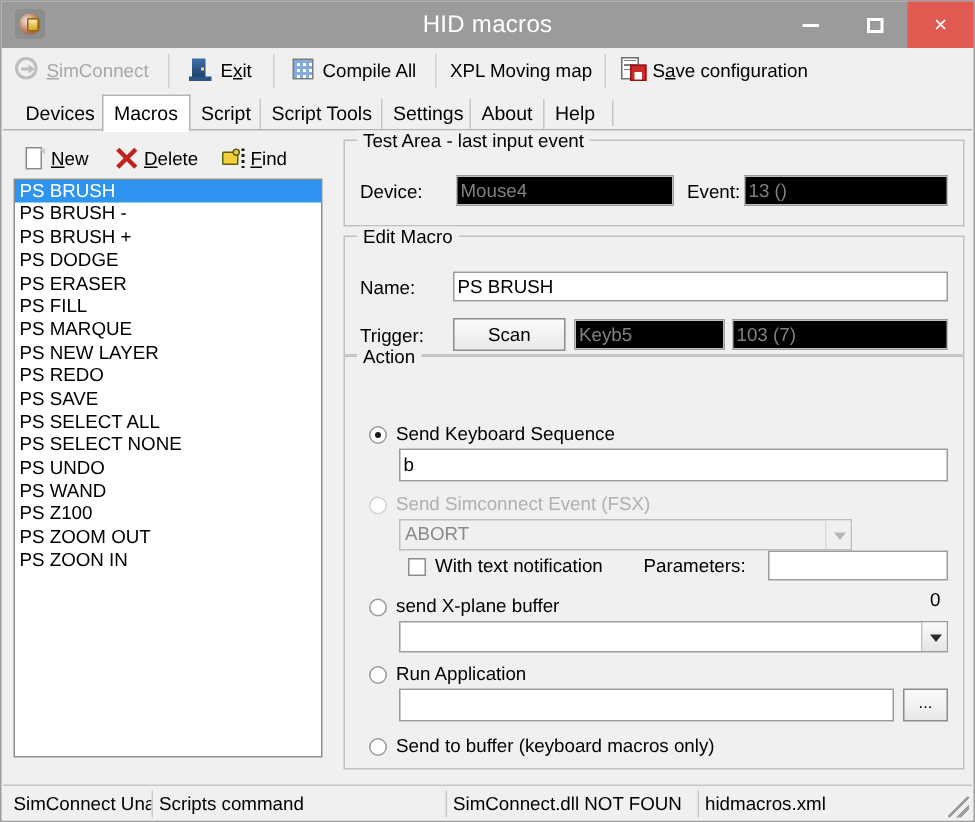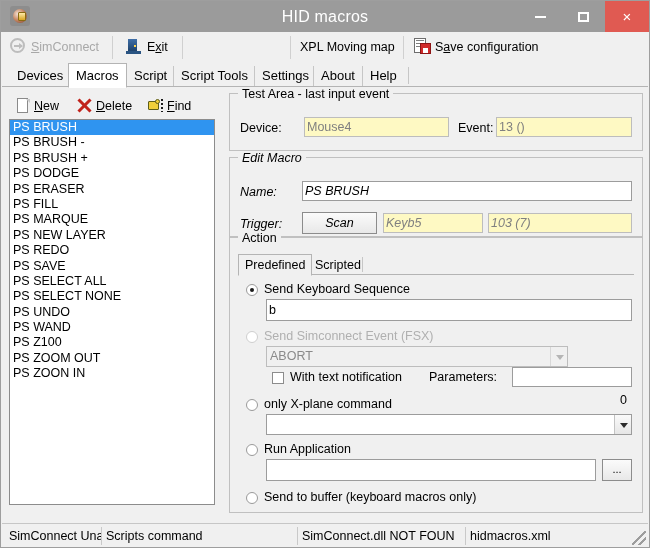--- a/index.html
+++ b/index.html
@@ -361,21 +361,21 @@
     top: -7px;
     left: 8px;
     padding: 0 4px;
     background: #f0f0f0;
     font-size: 12.5px;
     color: #000000;
     white-space: nowrap;
   }
 
   #grp-test { left: 228px; top: 92px; width: 414px; height: 58px; }
-  #grp-edit { left: 228px; top: 156px; width: 414px; height: 80px; font-style: italic; }
+  #grp-edit { left: 228px; top: 156px; width: 414px; height: 80px; }
   #grp-action { left: 228px; top: 236px; width: 414px; height: 276px; }
 
   .field-label {
     position: absolute;
     font-size: 12.5px;
     color: #000000;
     white-space: nowrap;
   }
 
   .txt {
@@ -386,21 +386,21 @@
     font-family: "Liberation Sans", sans-serif;
     font-size: 12.5px;
     color: #000000;
     padding: 0 2px;
     line-height: 18px;
     height: 20px;
     white-space: nowrap;
     overflow: hidden;
   }
   .txt.readonly {
-    background: #fef9c3;
+    background: #000000;
     color: #808080;
     border: 1px solid #bdbdbd;
   }
 
   
   #inner-tabs {
     position: absolute;
     left: 8px; top: 16px;
     width: 396px; height: 21px;
   }
@@ -578,20 +578,25 @@
         <span class="ring"></span><span class="bar"></span><span class="tip"></span>
       </span><span class="lbl disabled-text"><span class="ul">S</span>imConnect</span>
     </div>
     <div class="tb-sep" style="left:110px;"></div>
     <div class="tb-item" style="left:124px;">
       <span class="tb-ico ico-exit">
         <span class="door"></span><span class="base"></span><span class="knob"></span>
       </span><span class="lbl">E<span class="ul">x</span>it</span>
     </div>
     <div class="tb-sep" style="left:180px;"></div>
+    <div class="tb-item" style="left:192px;">
+      <span class="tb-ico ico-compile">
+        <span class="sheet"></span><span class="grid"></span>
+      </span><span class="lbl">Compile All</span>
+    </div>
     <div class="tb-sep" style="left:288px;"></div>
     <div class="tb-item" style="left:298px;">
       <span class="lbl">XPL Moving map</span>
     </div>
     <div class="tb-sep" style="left:401px;"></div>
     <div class="tb-item" style="left:412px;">
       <span class="tb-ico ico-save">
         <span class="page"></span><span class="lines"></span><span class="disk"></span><span class="shutter"></span>
       </span><span class="lbl">S<span class="ul">a</span>ve configuration</span>
     </div>
@@ -654,45 +659,40 @@
     <div class="txt" style="left:72px; top:23px; width:330px;">PS BRUSH</div>
     <div class="field-label" style="left:10px; top:59px;">Trigger:</div>
     <div class="btn" style="left:72px; top:54px; width:75px;">Scan</div>
     <div class="txt readonly" style="left:153px; top:55px; width:100px;">Keyb5</div>
     <div class="txt readonly" style="left:258px; top:55px; width:144px;">103  (7)</div>
   </div>
 
   <div class="group" id="grp-action">
     <div class="group-title">Action</div>
 
-    <div id="inner-tabs">
-      <div class="itab active" style="left:0px;">Predefined</div>
-      <div class="itab inactive" style="left:70px;">Scripted</div>
-      <div class="itab-endbar" style="left:124px;"></div>
-    </div>
 
     <div class="radio checked" style="left:16px; top:46px;"></div>
     <div class="radio-label" style="left:34px; top:44px;">Send Keyboard Sequence</div>
     <div class="txt" style="left:36px; top:61px; width:366px; height:22px; line-height:20px;">b</div>
 
     <div class="radio dis" style="left:16px; top:93px;"></div>
     <div class="radio-label dis" style="left:34px; top:91px;">Send Simconnect Event (FSX)</div>
     <div class="combo readonly" style="left:36px; top:108px; width:302px;">
       <div class="cval dis">ABORT</div>
       <div class="cbtn">
           <span class="arrow-down dis"></span>
         </div>
     </div>
     <div class="checkbox" style="left:42px; top:134px;"></div>
     <div class="radio-label" style="left:60px; top:132px;">With text notification</div>
     <div class="field-label" style="left:199px; top:132px;">Parameters:</div>
     <div class="txt" style="left:282px; top:129px; width:120px;"></div>
 
     <div class="radio" style="left:16px; top:161px;"></div>
-    <div class="radio-label" style="left:34px; top:159px;">only X-plane command</div>
+    <div class="radio-label" style="left:34px; top:159px;">send X-plane buffer</div>
     <div class="zero-label" style="left:390px; top:155px;">0</div>
     <div class="combo" style="left:36px; top:176px; width:366px;">
       <div class="cval"></div>
       <div class="cbtn">
           <span class="arrow-down"></span>
         </div>
     </div>
 
     <div class="radio" style="left:16px; top:206px;"></div>
     <div class="radio-label" style="left:34px; top:204px;">Run Application</div>

